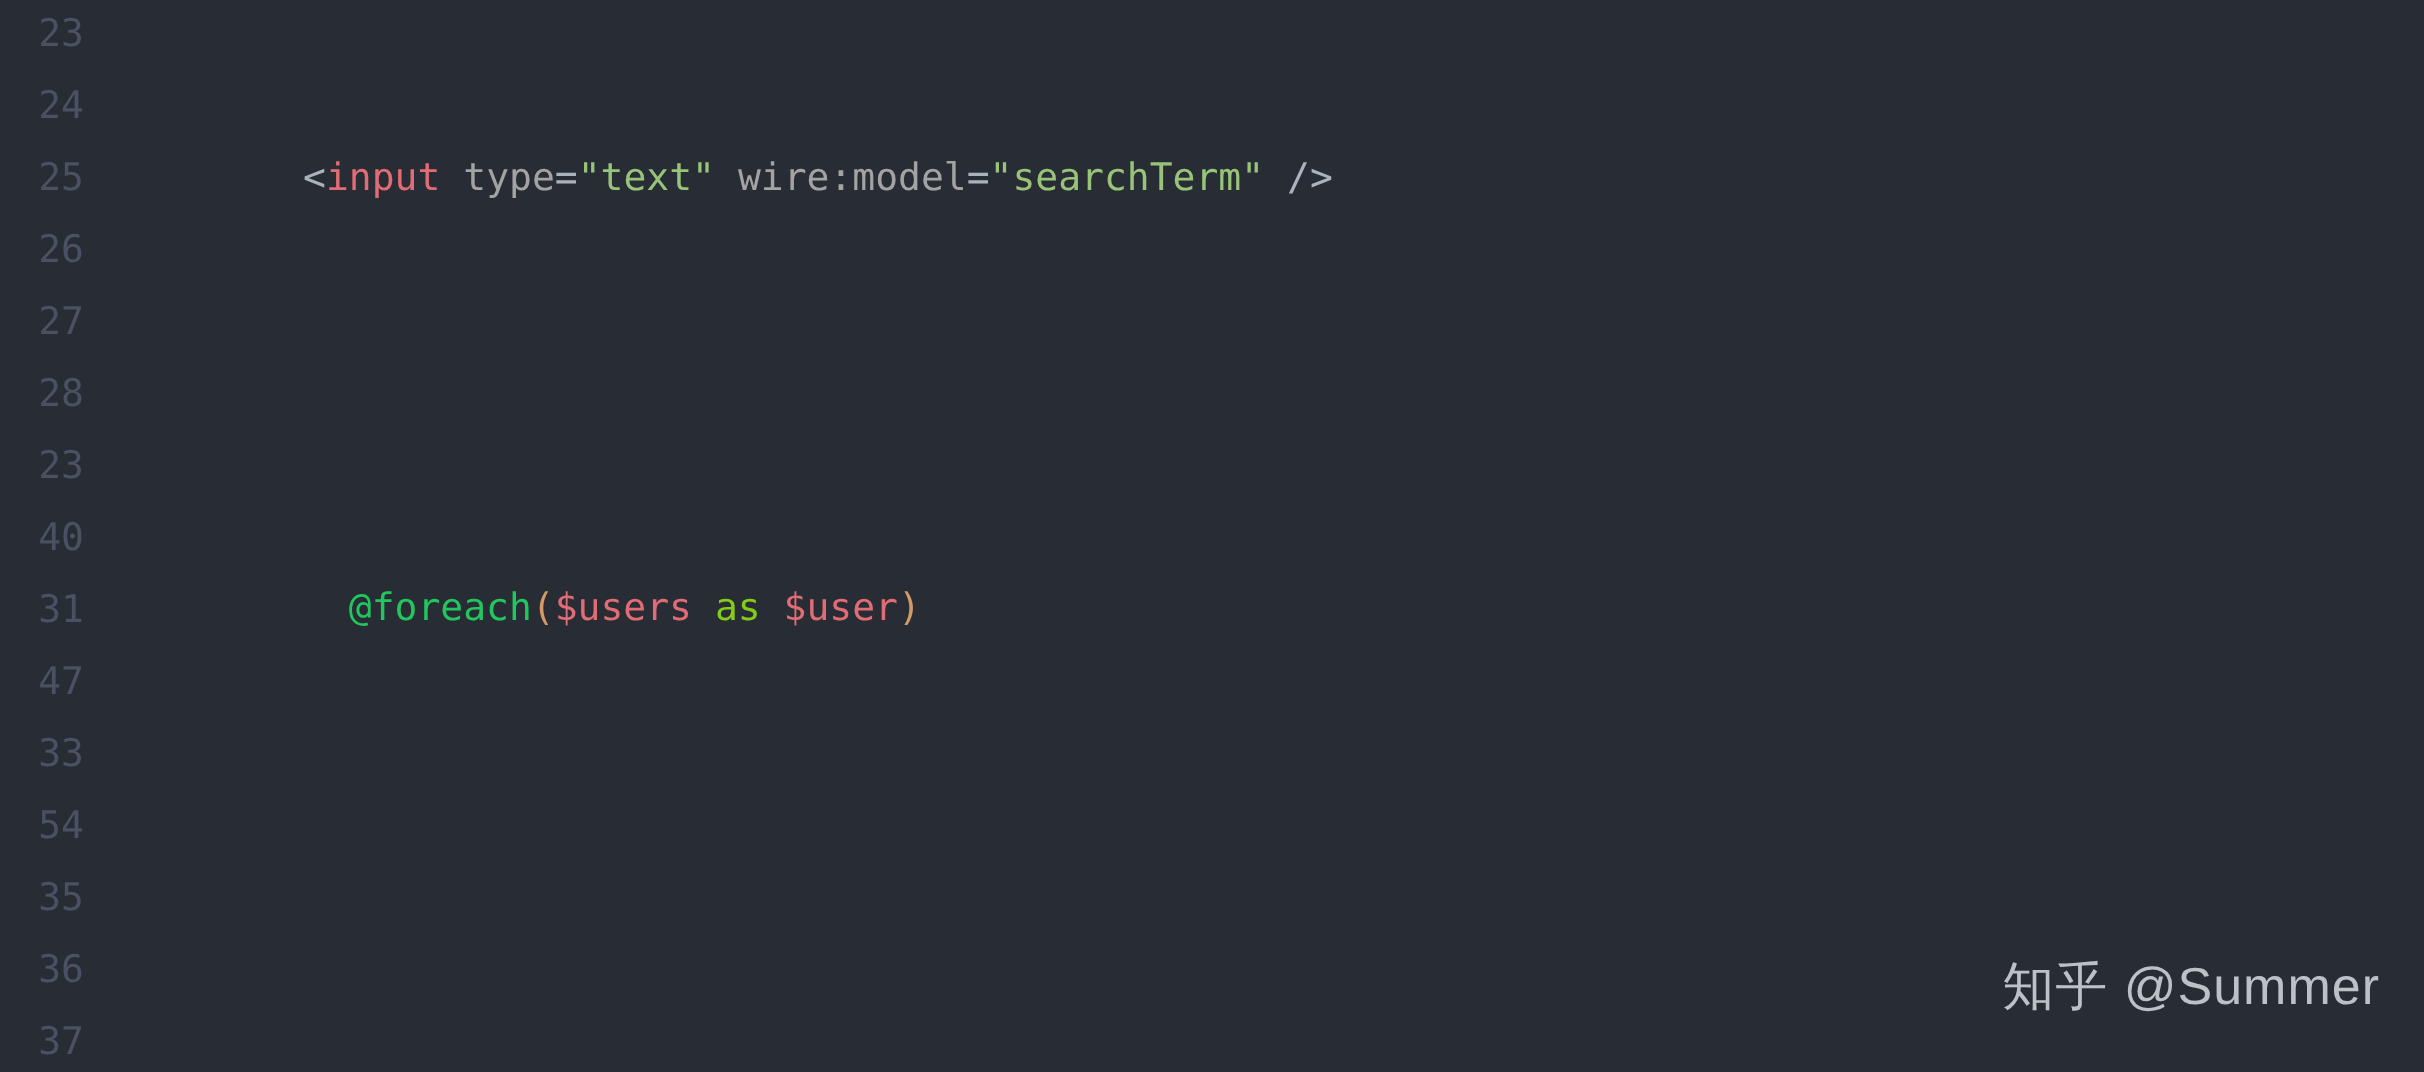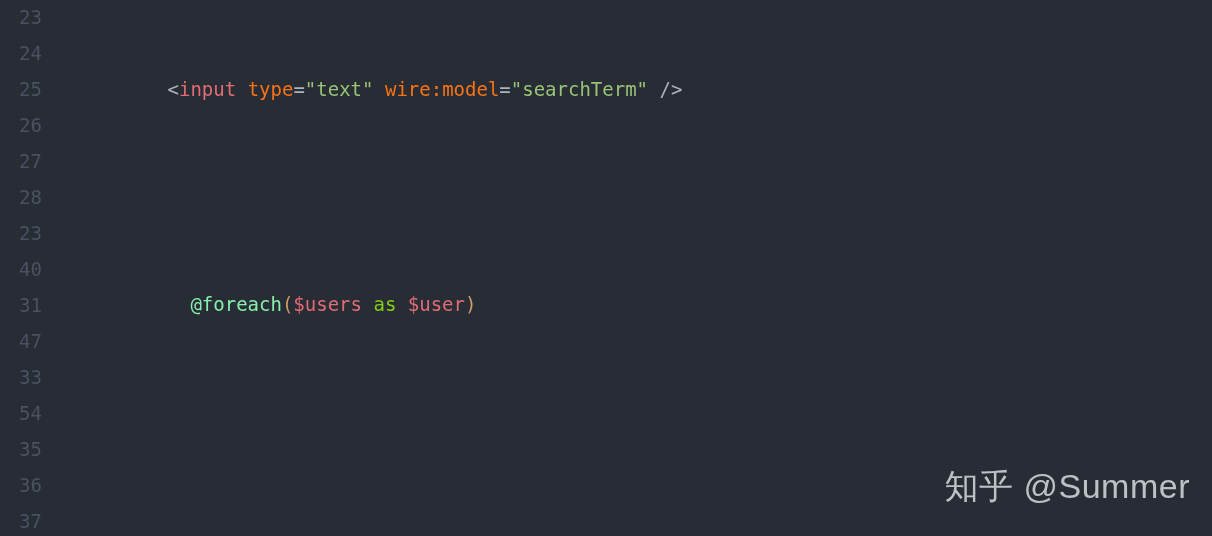--- a/index.html
+++ b/index.html
@@ -1,19 +1,18 @@
 <!DOCTYPE html>
 <html><head>
   <meta charset="utf-8">
   <style>
     * {
       margin: 0;
       padding: 0;
       box-sizing: border-box;
-      gap: 16px;
     }
     body {
       background: #282c34;
       font-family: 'Menlo', 'Monaco', 'Consolas', monospace;
       font-size: 19px;
       line-height: 1.89;
       overflow: hidden;
       width: 1212px;
       height: 536px;
       position: relative;
@@ -37,32 +36,32 @@
       flex: 1;
       color: #abb2bf;
       white-space: pre;
     }
     .code .line {
       height: 36px;
     }
     .punct { color: #abb2bf; }
     .bracket { color: #d19a66; }
     .tag { color: #e06c75; }
-    .attr { color: #f97316; }
+    .attr { color: #a3a3a3; }
     .string { color: #98c379; }
-    .directive { color: #86efac; margin-top: 14px; }
+    .directive { color: #22c55e; margin-top: 14px; }
     .variable { color: #e06c75; }
     .keyword { color: #84cc16; }
     .watermark {
       position: absolute;
       right: 22px;
       bottom: 18px;
       color: #c9cdd4;
       font-family: -apple-system, "PingFang SC", "Hiragino Sans GB", "Microsoft YaHei", sans-serif;
-      font-size: 34px;
+      font-size: 26px;
       font-weight: 400;
       opacity: 0.92;
       letter-spacing: 0.5px;
     }
   </style>
 </head>
 <body>
 
 <div class="editor">
   <div class="gutter">

